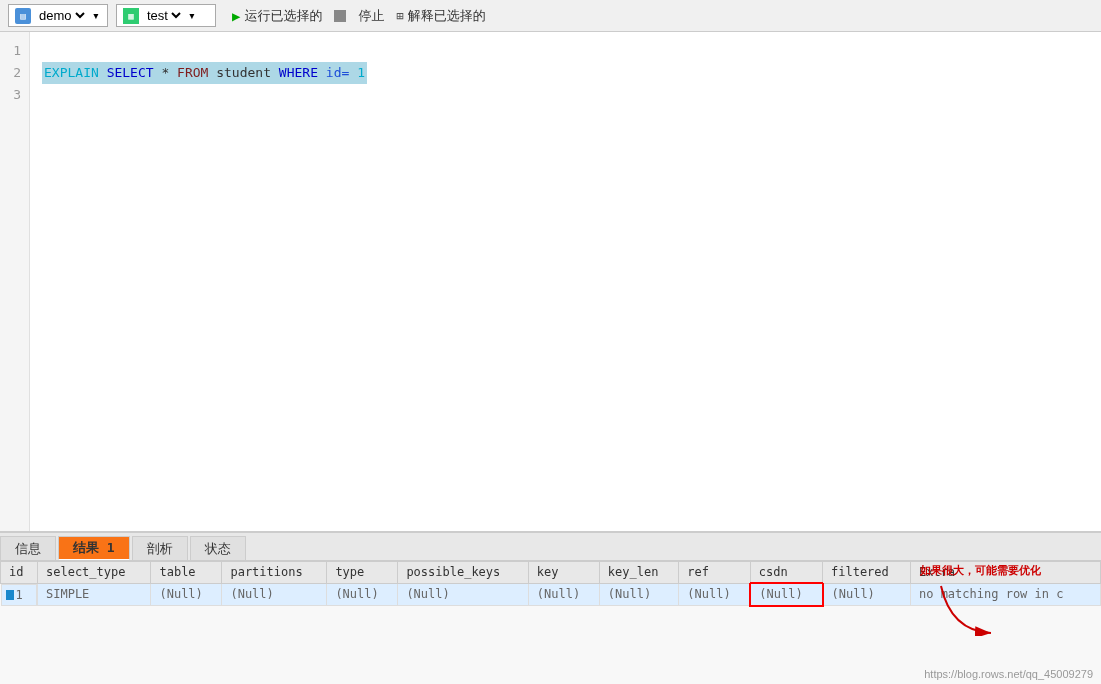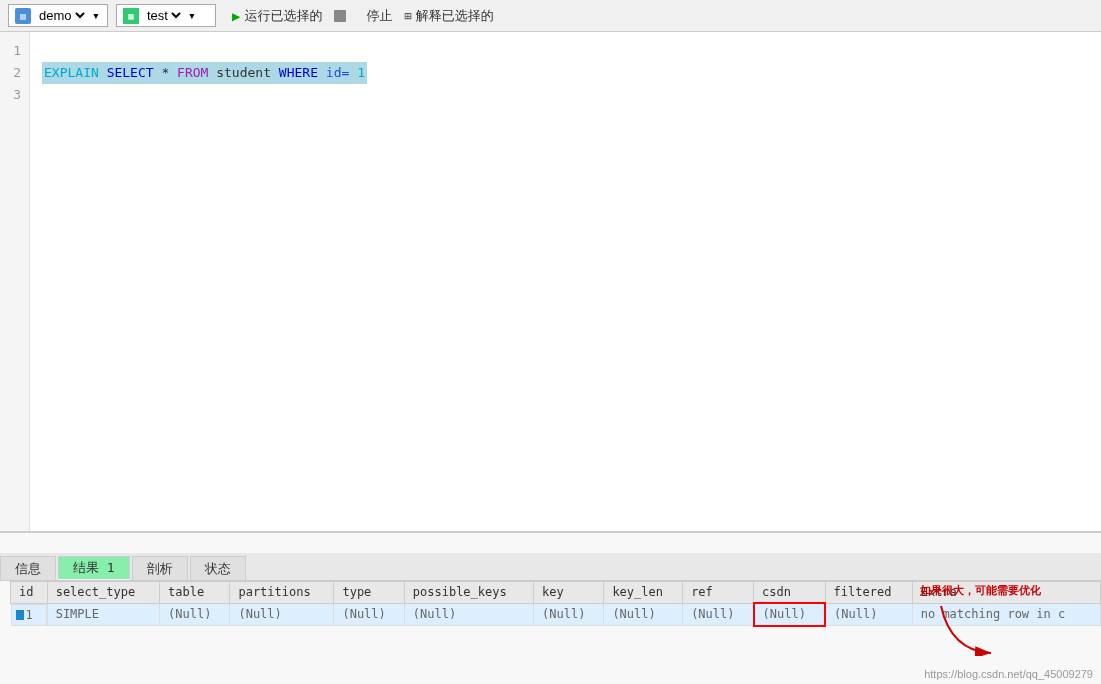--- a/index.html
+++ b/index.html
@@ -66,21 +66,21 @@
       color: #333;
       font-size: 13px;
     }
     .run-icon {
       color: #00aa00;
       font-size: 14px;
     }
     .stop-btn {
       display: flex;
       align-items: center;
-      gap: 20px;
+      gap: 12px;
       cursor: pointer;
       color: #333;
     }
     .stop-icon {
       width: 12px; height: 12px;
       background: #888;
       display: inline-block;
     }
     .explain-btn {
       display: flex;
@@ -136,47 +136,46 @@
       background: #f8f8f8;
       border-top: 1px solid #ccc;
       height: 152px;
     }
     .tabs-bar {
       display: flex;
       background: #e8e8e8;
       border-bottom: 1px solid #ccc;
       height: 28px;
       align-items: flex-end;
-      margin-top: 20px;
     }
     .tab {
       padding: 4px 14px;
       font-size: 13px;
       cursor: pointer;
       border: 1px solid #ccc;
       border-bottom: none;
       background: #e0e0e0;
       margin-right: 2px;
       color: #333;
       height: 24px;
       display: flex;
       align-items: center;
     }
     .tab.active {
-      background: #86efac;
+      background: #f97316;
       border-bottom: 1px solid white;
       z-index: 1;
+      font-weight: bold;
     }
 
     
     .results-container {
       overflow-x: auto;
       overflow-y: auto;
       height: 120px;
-      padding-left: 10px;
     }
     .results-table {
       border-collapse: collapse;
       font-size: 12px;
       white-space: nowrap;
       width: 100%;
     }
     .results-table th {
       background: #e8e8e8;
       border: 1px solid #ccc;
@@ -257,21 +256,21 @@
       <span class="line-number">2</span>
       <span class="line-number">3</span>
     </div>
     <div class="code-area">
       <span class="code-line">&nbsp;</span>
       <span class="code-line">
         <span class="highlighted-line">
           <span class="kw-cyan">EXPLAIN</span>
           <span style="color:#0000cc;"> SELECT</span>
           <span style="color:#333;"> * </span>
-          <span style="color:#a21caf;">FROM</span>
+          <span style="color:#7f1d1d;">FROM</span>
           <span style="color:#333;"> student </span>
           <span style="color:#0000cc;">WHERE</span>
           <span style="color:#1d4ed8;"> id=</span>
           <span style="color:#00aacc;">1</span>
         </span>
       </span>
     </div>
   </div>
 
   <div class="bottom-panel">
@@ -341,13 +340,13 @@
               <td>(Null)</td>
               <td>no matching row in c</td>
             </tr>
           </tbody>
         </table>
       </div>
     </div>
   </div>
 </div>
 
-<div class="watermark">https://blog.csdn.net/qq_45009279</div>
+<div class="watermark">https://blog.rows.net/qq_45009279</div>
 
 </body></html>

